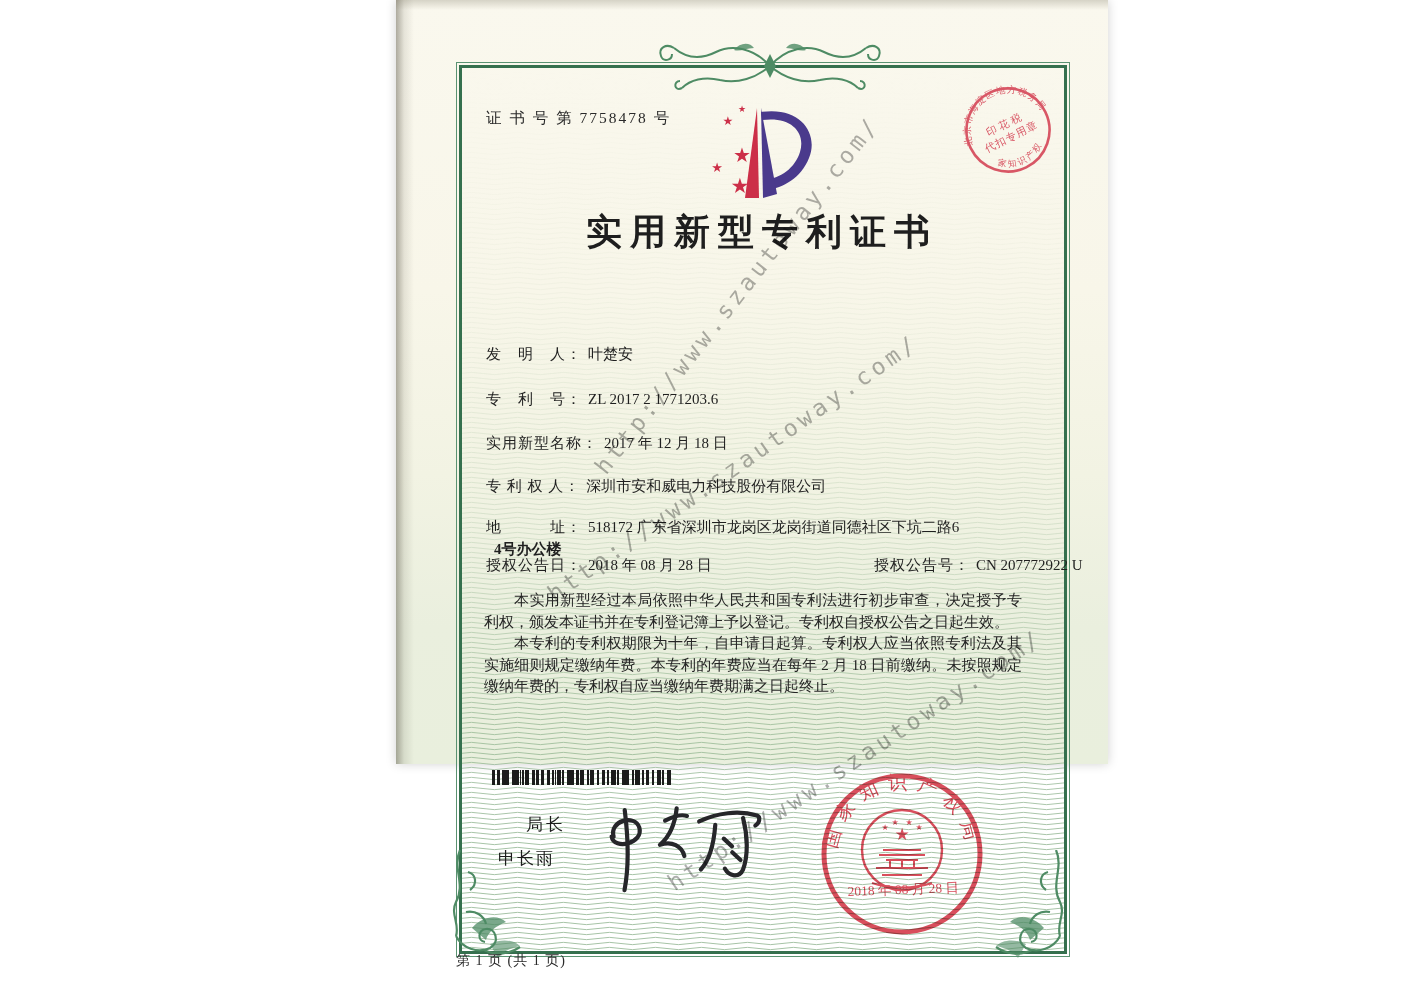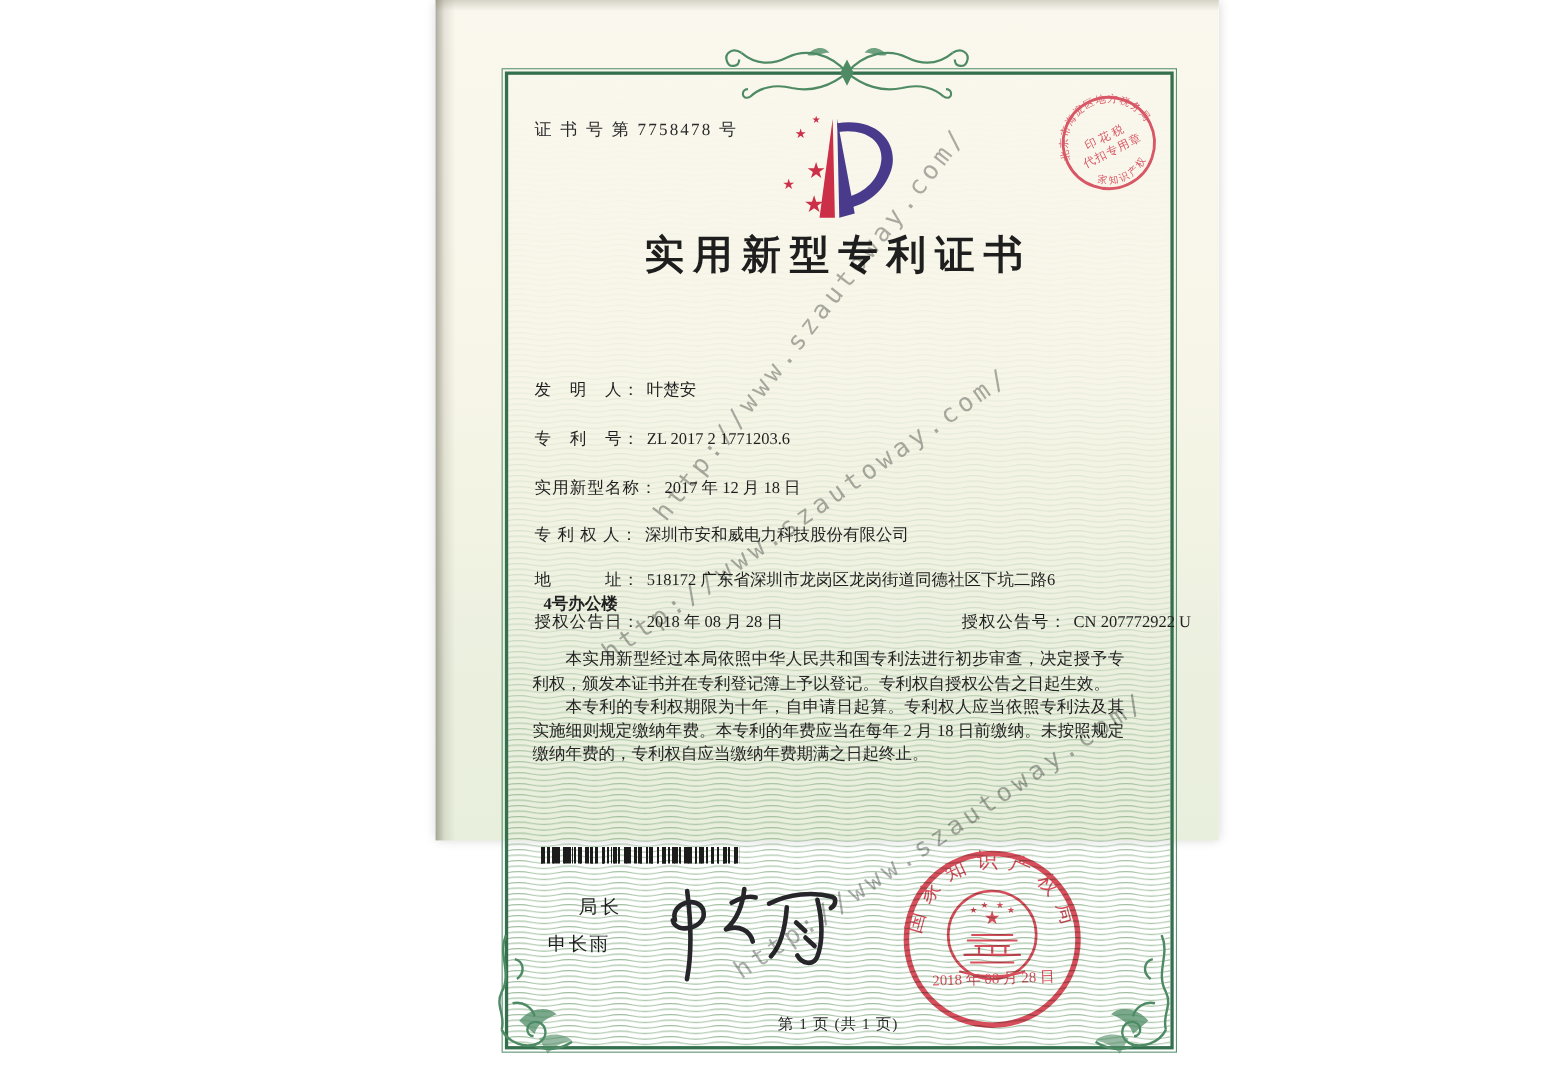--- a/index.html
+++ b/index.html
@@ -44,21 +44,21 @@
 
   .barcode{position:absolute;left:96px;top:770px;width:180px;height:15px;
     background-image:
       repeating-linear-gradient(90deg,#1c1c1c 0 2px,transparent 2px 5px),
       repeating-linear-gradient(90deg,#1c1c1c 0 1px,transparent 1px 7px),
       repeating-linear-gradient(90deg,#1c1c1c 0 3px,transparent 3px 11px);}
   .signer-title{position:absolute;left:102px;top:813px;font-size:17px;color:#1c1c1c;letter-spacing:3px;margin-left:28px;}
   .signer-name{position:absolute;left:102px;top:847px;font-size:17px;color:#1c1c1c;letter-spacing:2px;}
   .sig{position:absolute;left:196px;top:796px;width:185px;height:100px;transform:rotate(-2deg);}
 
-  .footer{position:absolute;left:60px;top:922px;width:612px;text-align:center;
+  .footer{position:absolute;left:60px;top:952px;width:612px;text-align:left;
     font-size:14px;color:#2a2a2a;letter-spacing:1px;}
 
   
   .wm{position:absolute;white-space:nowrap;font-family:"DejaVu Sans Mono","Liberation Mono",monospace;
     font-size:23px;letter-spacing:4px;color:rgba(110,110,110,.55);
     transform:translate(-50%,-50%) rotate(var(--rot));mix-blend-mode:multiply;z-index:6;}
 
   
   .stamp-tax{position:absolute;left:562px;top:80px;width:100px;height:100px;
     mix-blend-mode:multiply;opacity:.95;z-index:7;}

